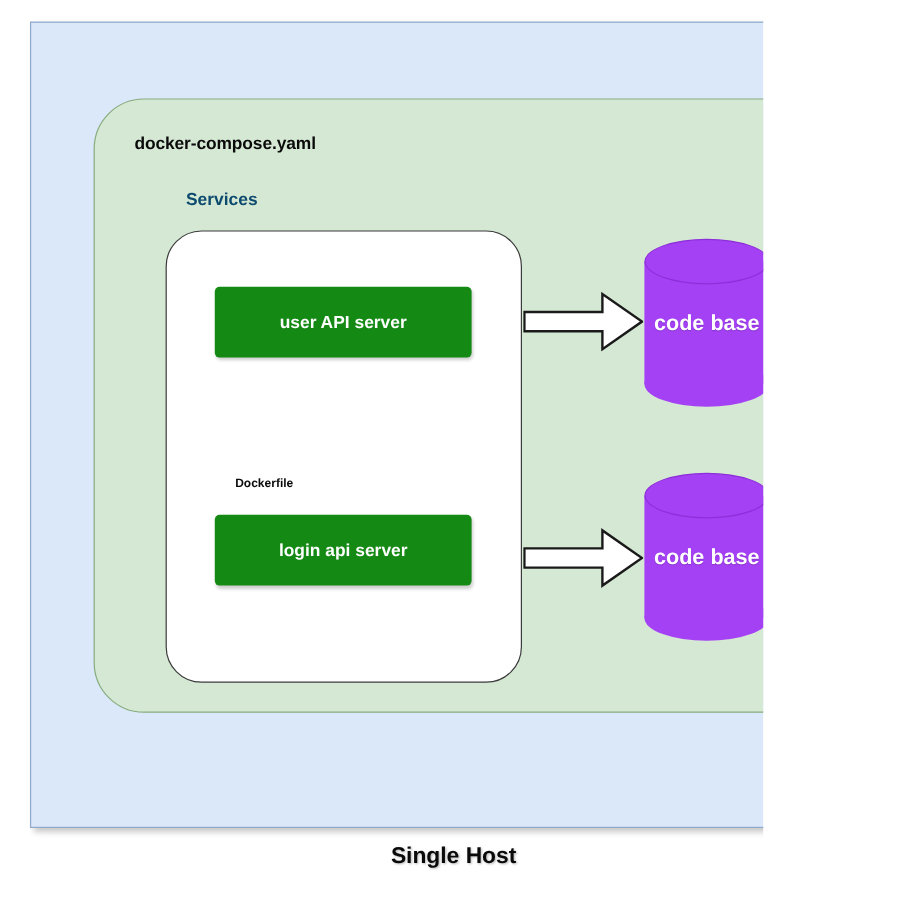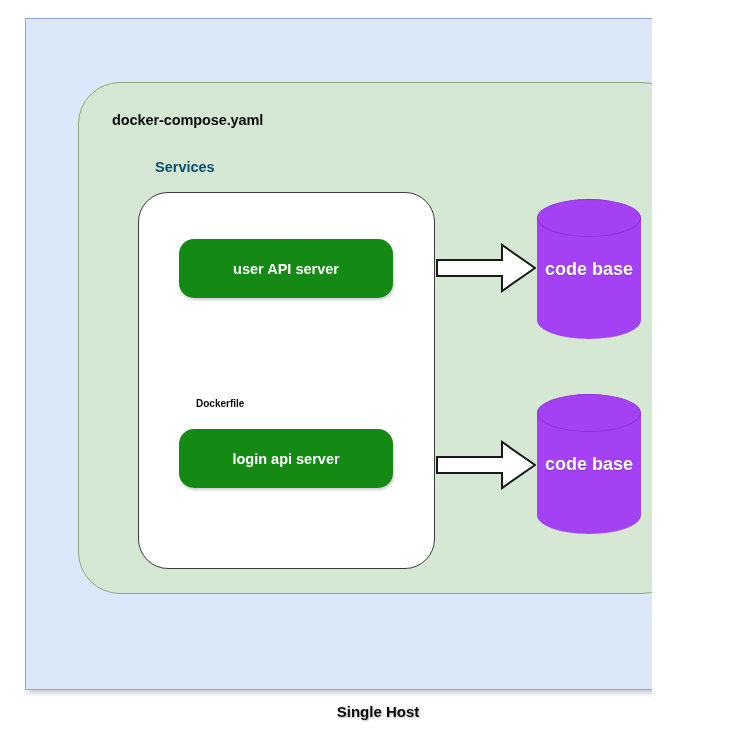--- a/index.html
+++ b/index.html
@@ -13,21 +13,20 @@
     font-family: "Liberation Sans", sans-serif;
     -webkit-font-smoothing: antialiased;
   }
 
   #canvas {
     position: relative;
     width: 636px;
     height: 750px;
     overflow: hidden;
     background: #ffffff;
-    padding-left: 16px;
   }
 
   
   .host-box {
     position: absolute;
     left: 25px;
     top: 18px;
     width: 691px;
     height: 672px;
     background: #dbe8f9;
@@ -82,21 +81,21 @@
     border-radius: 30px;
     box-sizing: border-box;
   }
 
   
   .service-btn {
     position: absolute;
     width: 214px;
     height: 59px;
     background: #148a14;
-    border-radius: 15px;
+    border-radius: 4px;
     box-sizing: border-box;
     display: flex;
     align-items: center;
     justify-content: center;
     color: #ffffff;
     font-size: 14.5px;
     font-weight: bold;
     box-shadow: 1px 2px 3px rgba(0,0,0,0.20);
   }
   .service-btn.user   { left: 179px; top: 239px; }
@@ -192,21 +191,21 @@
     letter-spacing: 0.2px;
   }
 
   
   .single-host {
     position: absolute;
     left: 0;
     top: 703px;
     width: 756px;
     text-align: center;
-    font-size: 15px;
+    font-size: 19px;
     font-weight: bold;
     color: #0a0a0a;
     text-shadow: 1px 1px 2px rgba(0,0,0,0.28);
   }
 </style>
 </head>
 <body>
 
 <div id="canvas">
 

